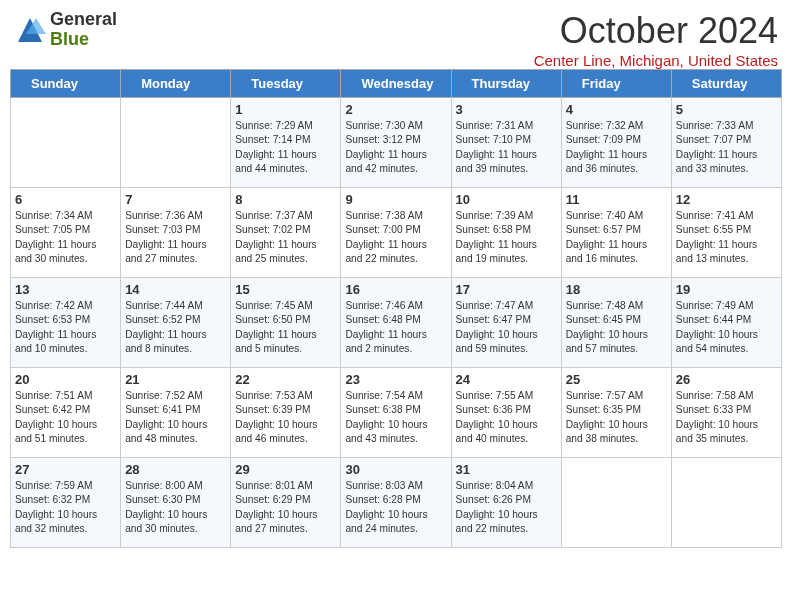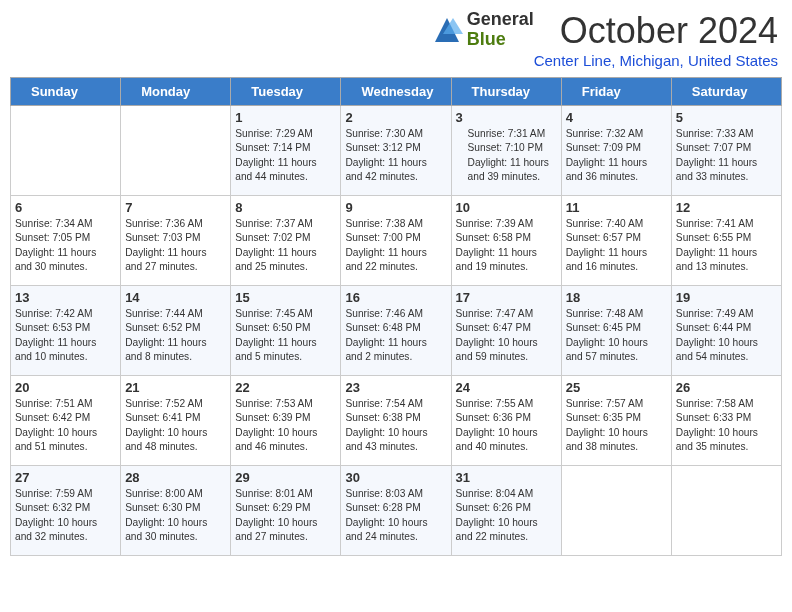--- a/index.html
+++ b/index.html
@@ -5,23 +5,23 @@
     * { box-sizing: border-box; margin: 0; padding: 0; }
     body {
       font-family: Arial, sans-serif;
       background: #fff;
       width: 792px;
       min-height: 612px;
       padding: 10px;
     }
     .header {
       display: flex;
-      justify-content: flex-end;
+      justify-content: space-between;
       align-items: flex-start;
-      margin-bottom: 8px;
+      margin-bottom: 0;
       padding: 0 4px;
     }
     .logo {
       display: flex;
       align-items: center;
     }
     .logo-text {
       display: flex;
       flex-direction: column;
       line-height: 1.1;
@@ -44,21 +44,21 @@
     .title-section {
       text-align: right;
     }
     .month-title {
       font-size: 36px;
       font-weight: normal;
       color: #333;
     }
     .location {
       font-size: 15px;
-      color: #1d4ed8;
+      color: #b91c1c;
     }
     .calendar {
       width: 100%;
       border-collapse: collapse;
       table-layout: fixed;
     }
     .calendar thead tr th {
       background-color: #3a7dc9;
       color: #fff;
       font-size: 13px;
@@ -139,21 +139,21 @@
 Daylight: 11 hours and 44 minutes.</div>
         </td>
         <td>
           <span class="day-number">2</span>
           <div class="day-info" style="white-space: pre-line;">Sunrise: 7:30 AM
 Sunset: 3:12 PM
 Daylight: 11 hours and 42 minutes.</div>
         </td>
         <td>
           <span class="day-number">3</span>
-          <div class="day-info" style="white-space: pre-line; margin-left: 12px;">Sunrise: 7:31 AM
+          <div class="day-info" style="white-space: pre-line;">Sunrise: 7:31 AM
 Sunset: 7:10 PM
 Daylight: 11 hours and 39 minutes.</div>
         </td>
         <td>
           <span class="day-number">4</span>
           <div class="day-info" style="white-space: pre-line;">Sunrise: 7:32 AM
 Sunset: 7:09 PM
 Daylight: 11 hours and 36 minutes.</div>
         </td>
         <td>

